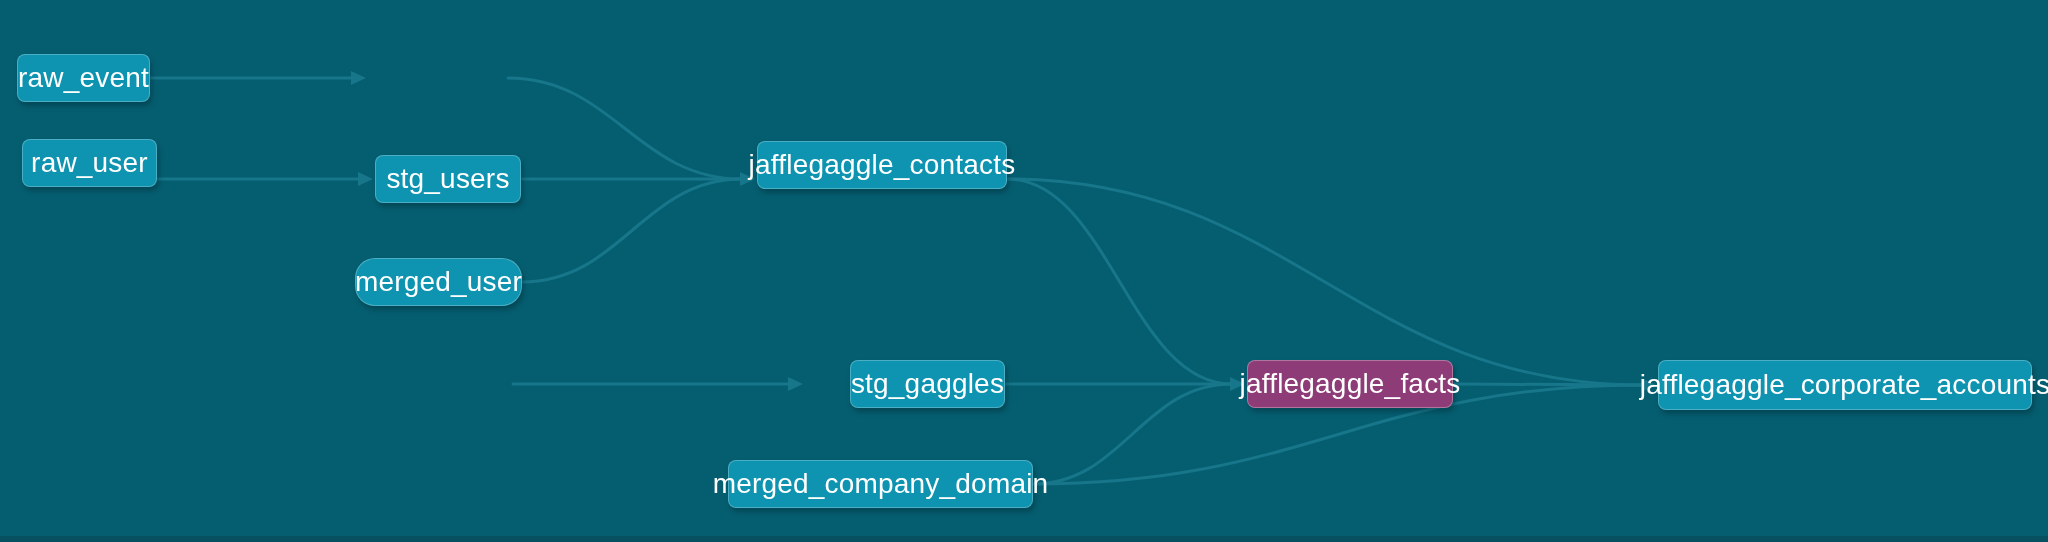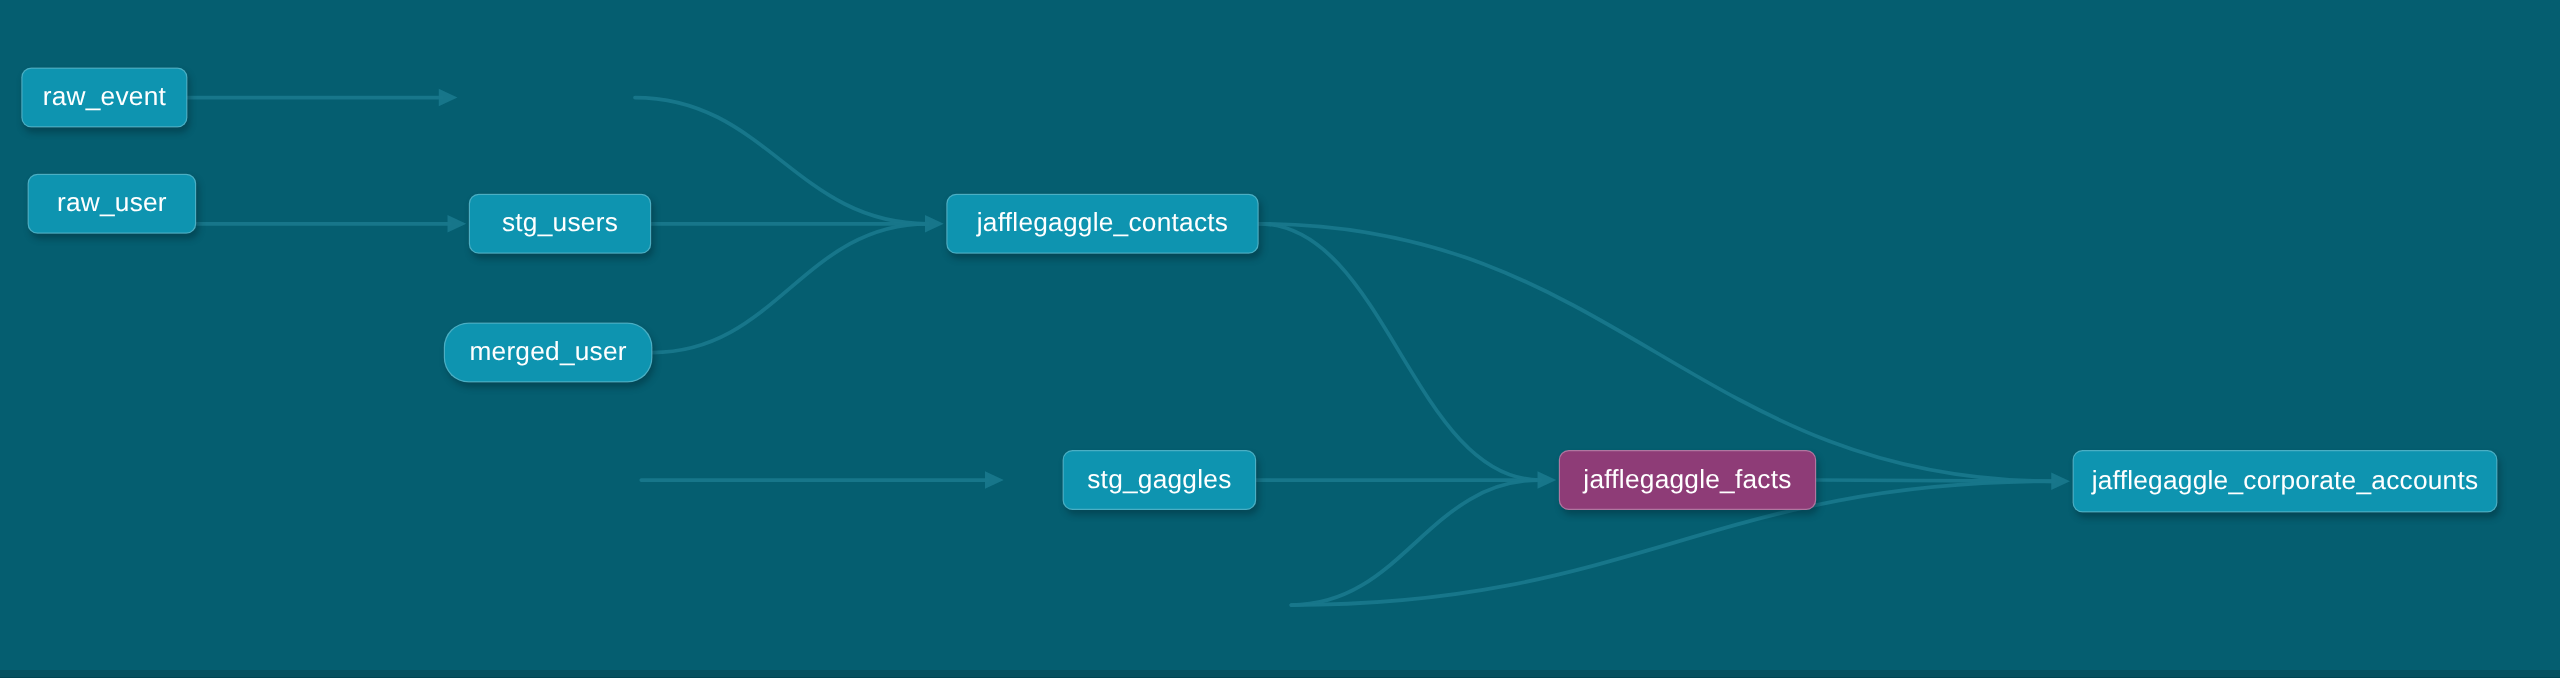--- a/index.html
+++ b/index.html
@@ -15,21 +15,21 @@
   .arrowhead{fill:var(--edge,#18778B);stroke:none;opacity:.95;}
   .node{
     position:absolute;
     box-sizing:border-box;
     display:flex;align-items:center;justify-content:center;
     background:var(--node-fill,#0E94B0);
     border:1.5px solid rgba(255,255,255,0.25);
     border-radius:8px;
     box-shadow:2px 4px 5px rgba(2,40,50,0.40);
     color:var(--node-text,#FFFFFF);
-    font-size:21px;
+    font-size:28px;
     letter-spacing:.2px;
     white-space:nowrap;
     cursor:pointer;
   }
   .node.highlight{
     background:var(--highlight-fill,#8E3C77);
     border-color:rgba(255,255,255,0.30);
   }
   .node .label{pointer-events:none;}
   .bottom-bar{
@@ -68,25 +68,28 @@
     </div>
     <div class="node" style="left: 22px; top: 139px; width: 135px; height: 48px;">
       <span class="label">raw_user</span>
     </div>
     <div class="node" style="left: 375px; top: 155px; width: 146px; height: 48px;">
       <span class="label">stg_users</span>
     </div>
     <div class="node" style="left: 355px; top: 258px; width: 167px; height: 48px; border-radius: 20px;">
       <span class="label">merged_user</span>
     </div>
-    <div class="node" style="left: 757px; top: 155px; width: 250px; height: 48px;">
+    <div class="node" style="left: 757px; top: 141px; width: 250px; height: 48px;">
       <span class="label">jafflegaggle_contacts</span>
     </div>
     <div class="node" style="left: 805px; top: 360px; width: 155px; height: 48px; margin-left: 45px;">
       <span class="label">stg_gaggles</span>
     </div>
+    <div class="node" style="left: 728px; top: 460px; width: 305px; height: 48px;">
+      <span class="label">merged_company_domain</span>
+    </div>
     <div class="node highlight" style="left: 1247px; top: 360px; width: 206px; height: 48px;">
       <span class="label">jafflegaggle_facts</span>
     </div>
-    <div class="node" style="left: 1658px; top: 360px; width: 340px; height: 50px;">
+    <div class="node" style="left: 1658px; top: 360px; width: 374px; height: 50px;">
       <span class="label">jafflegaggle_corporate_accounts</span>
     </div>
   </div>
 
 </body></html>

